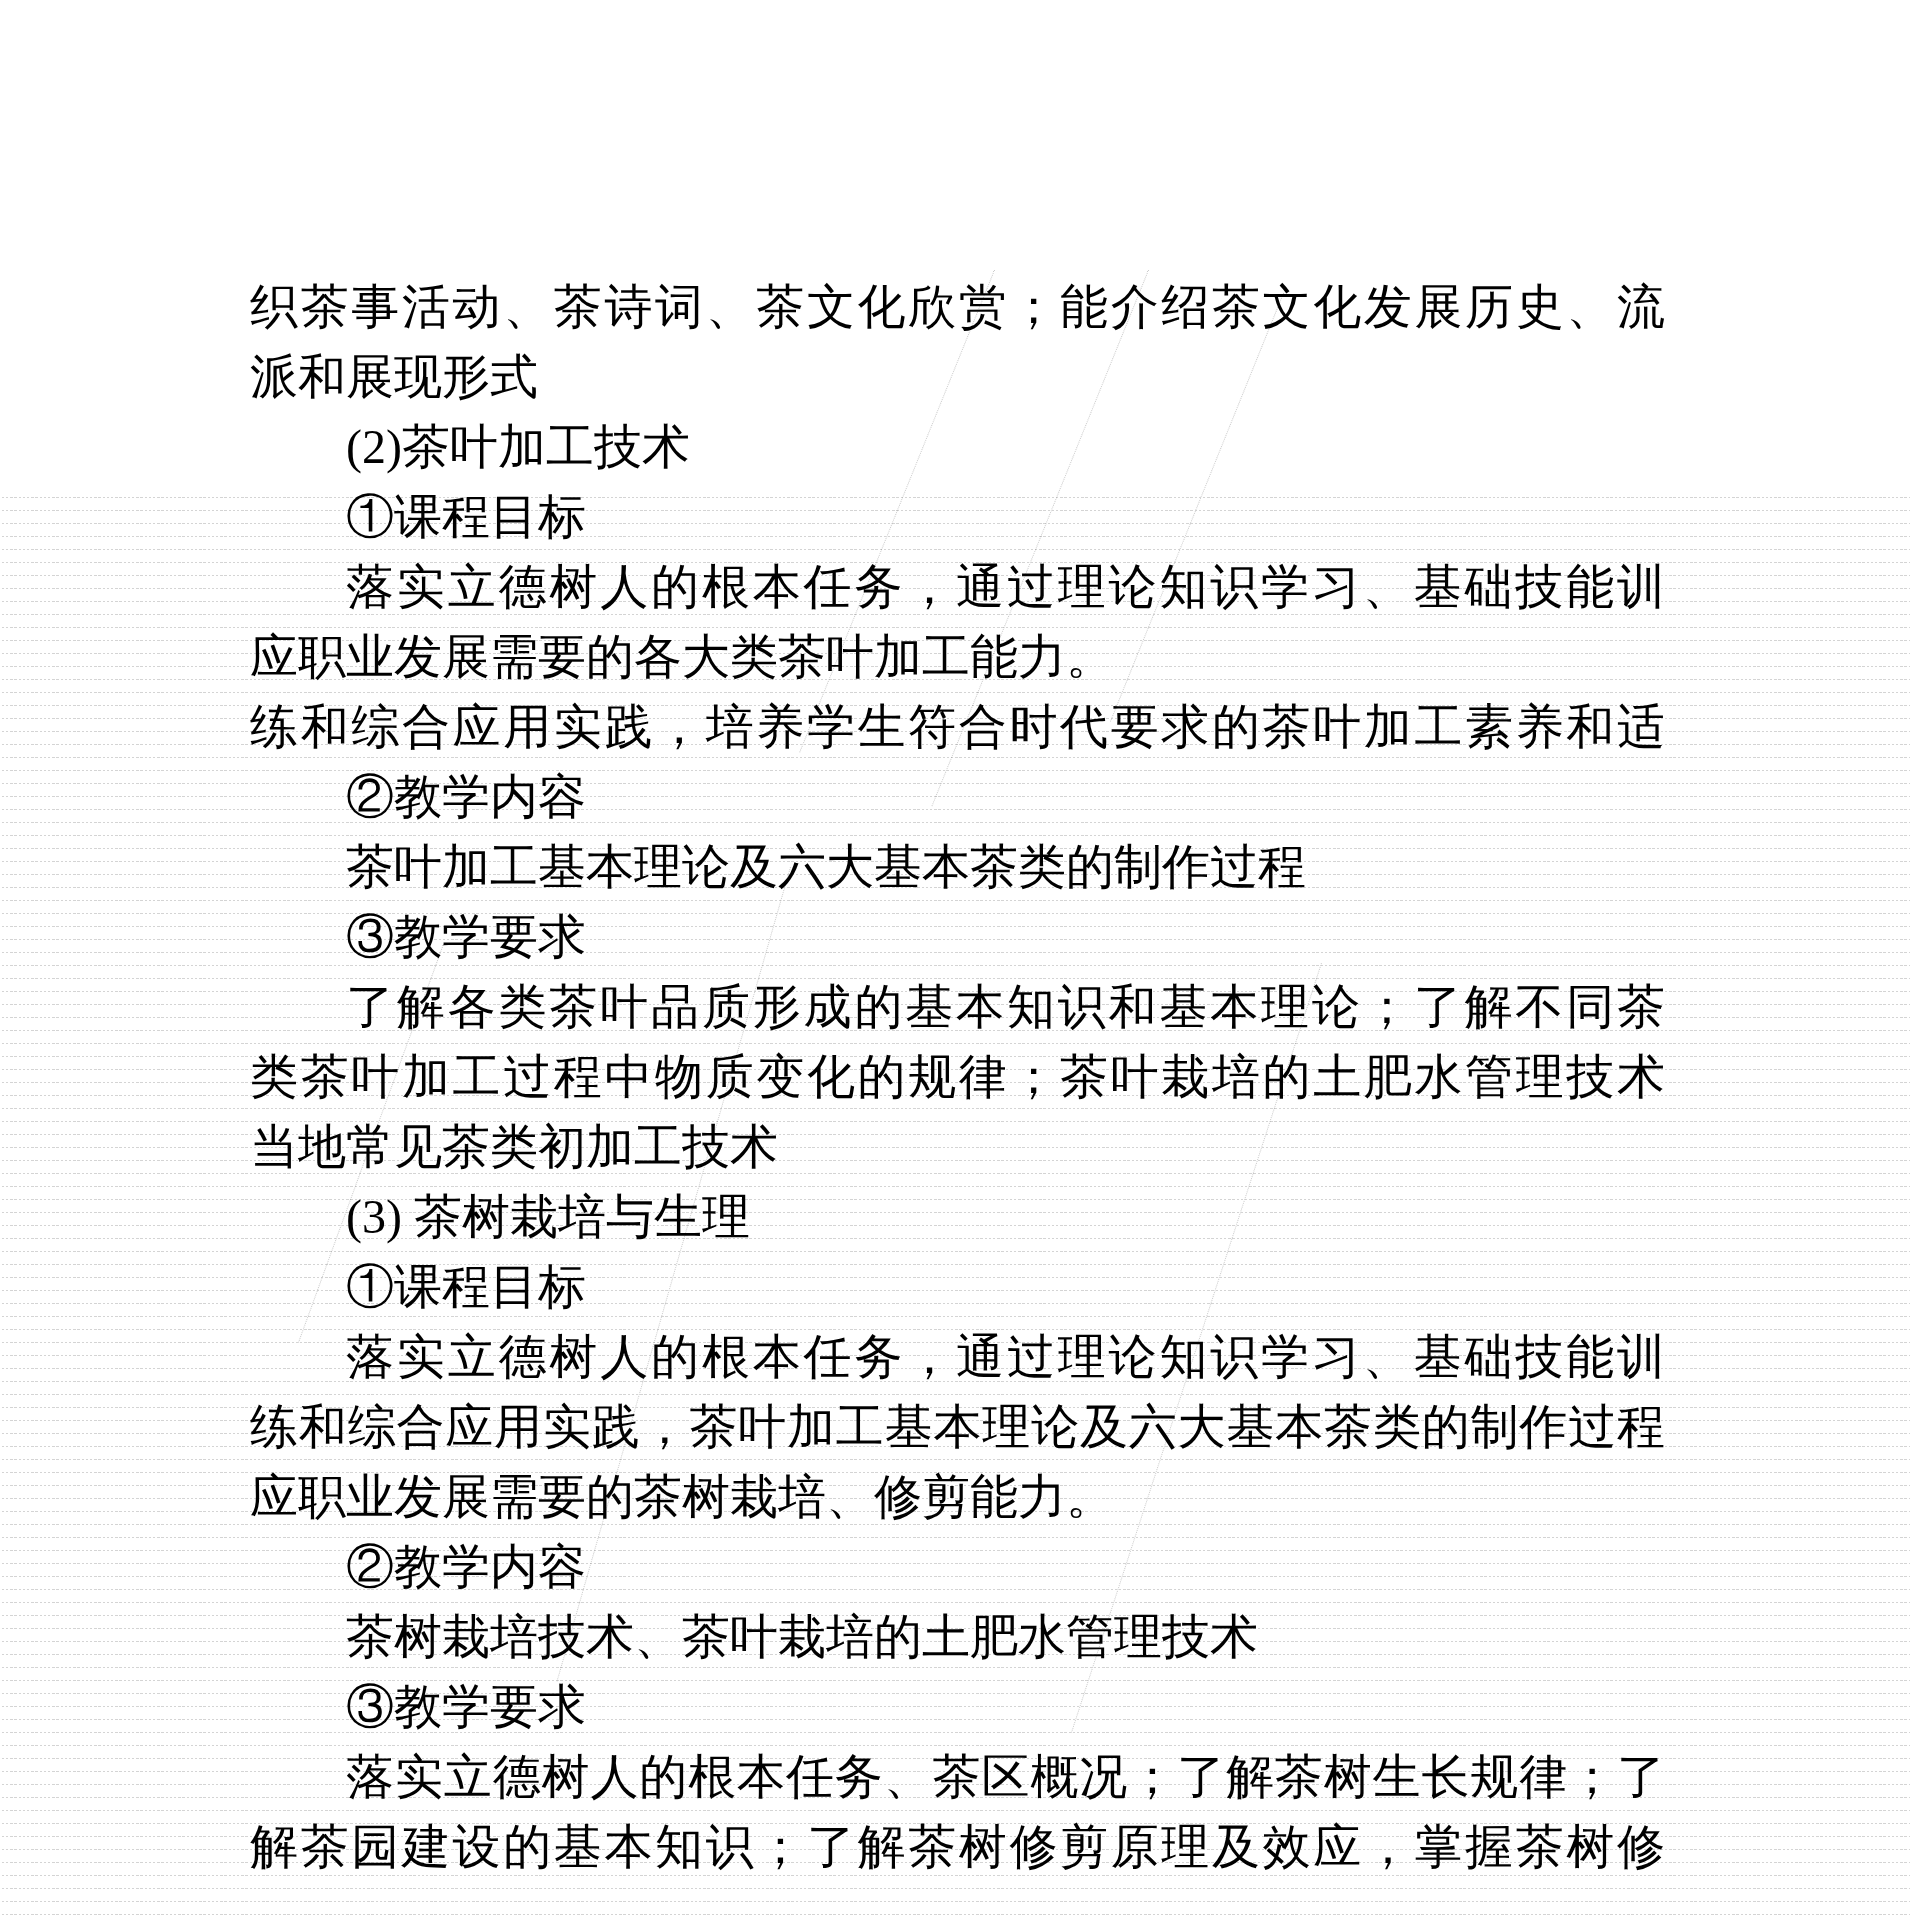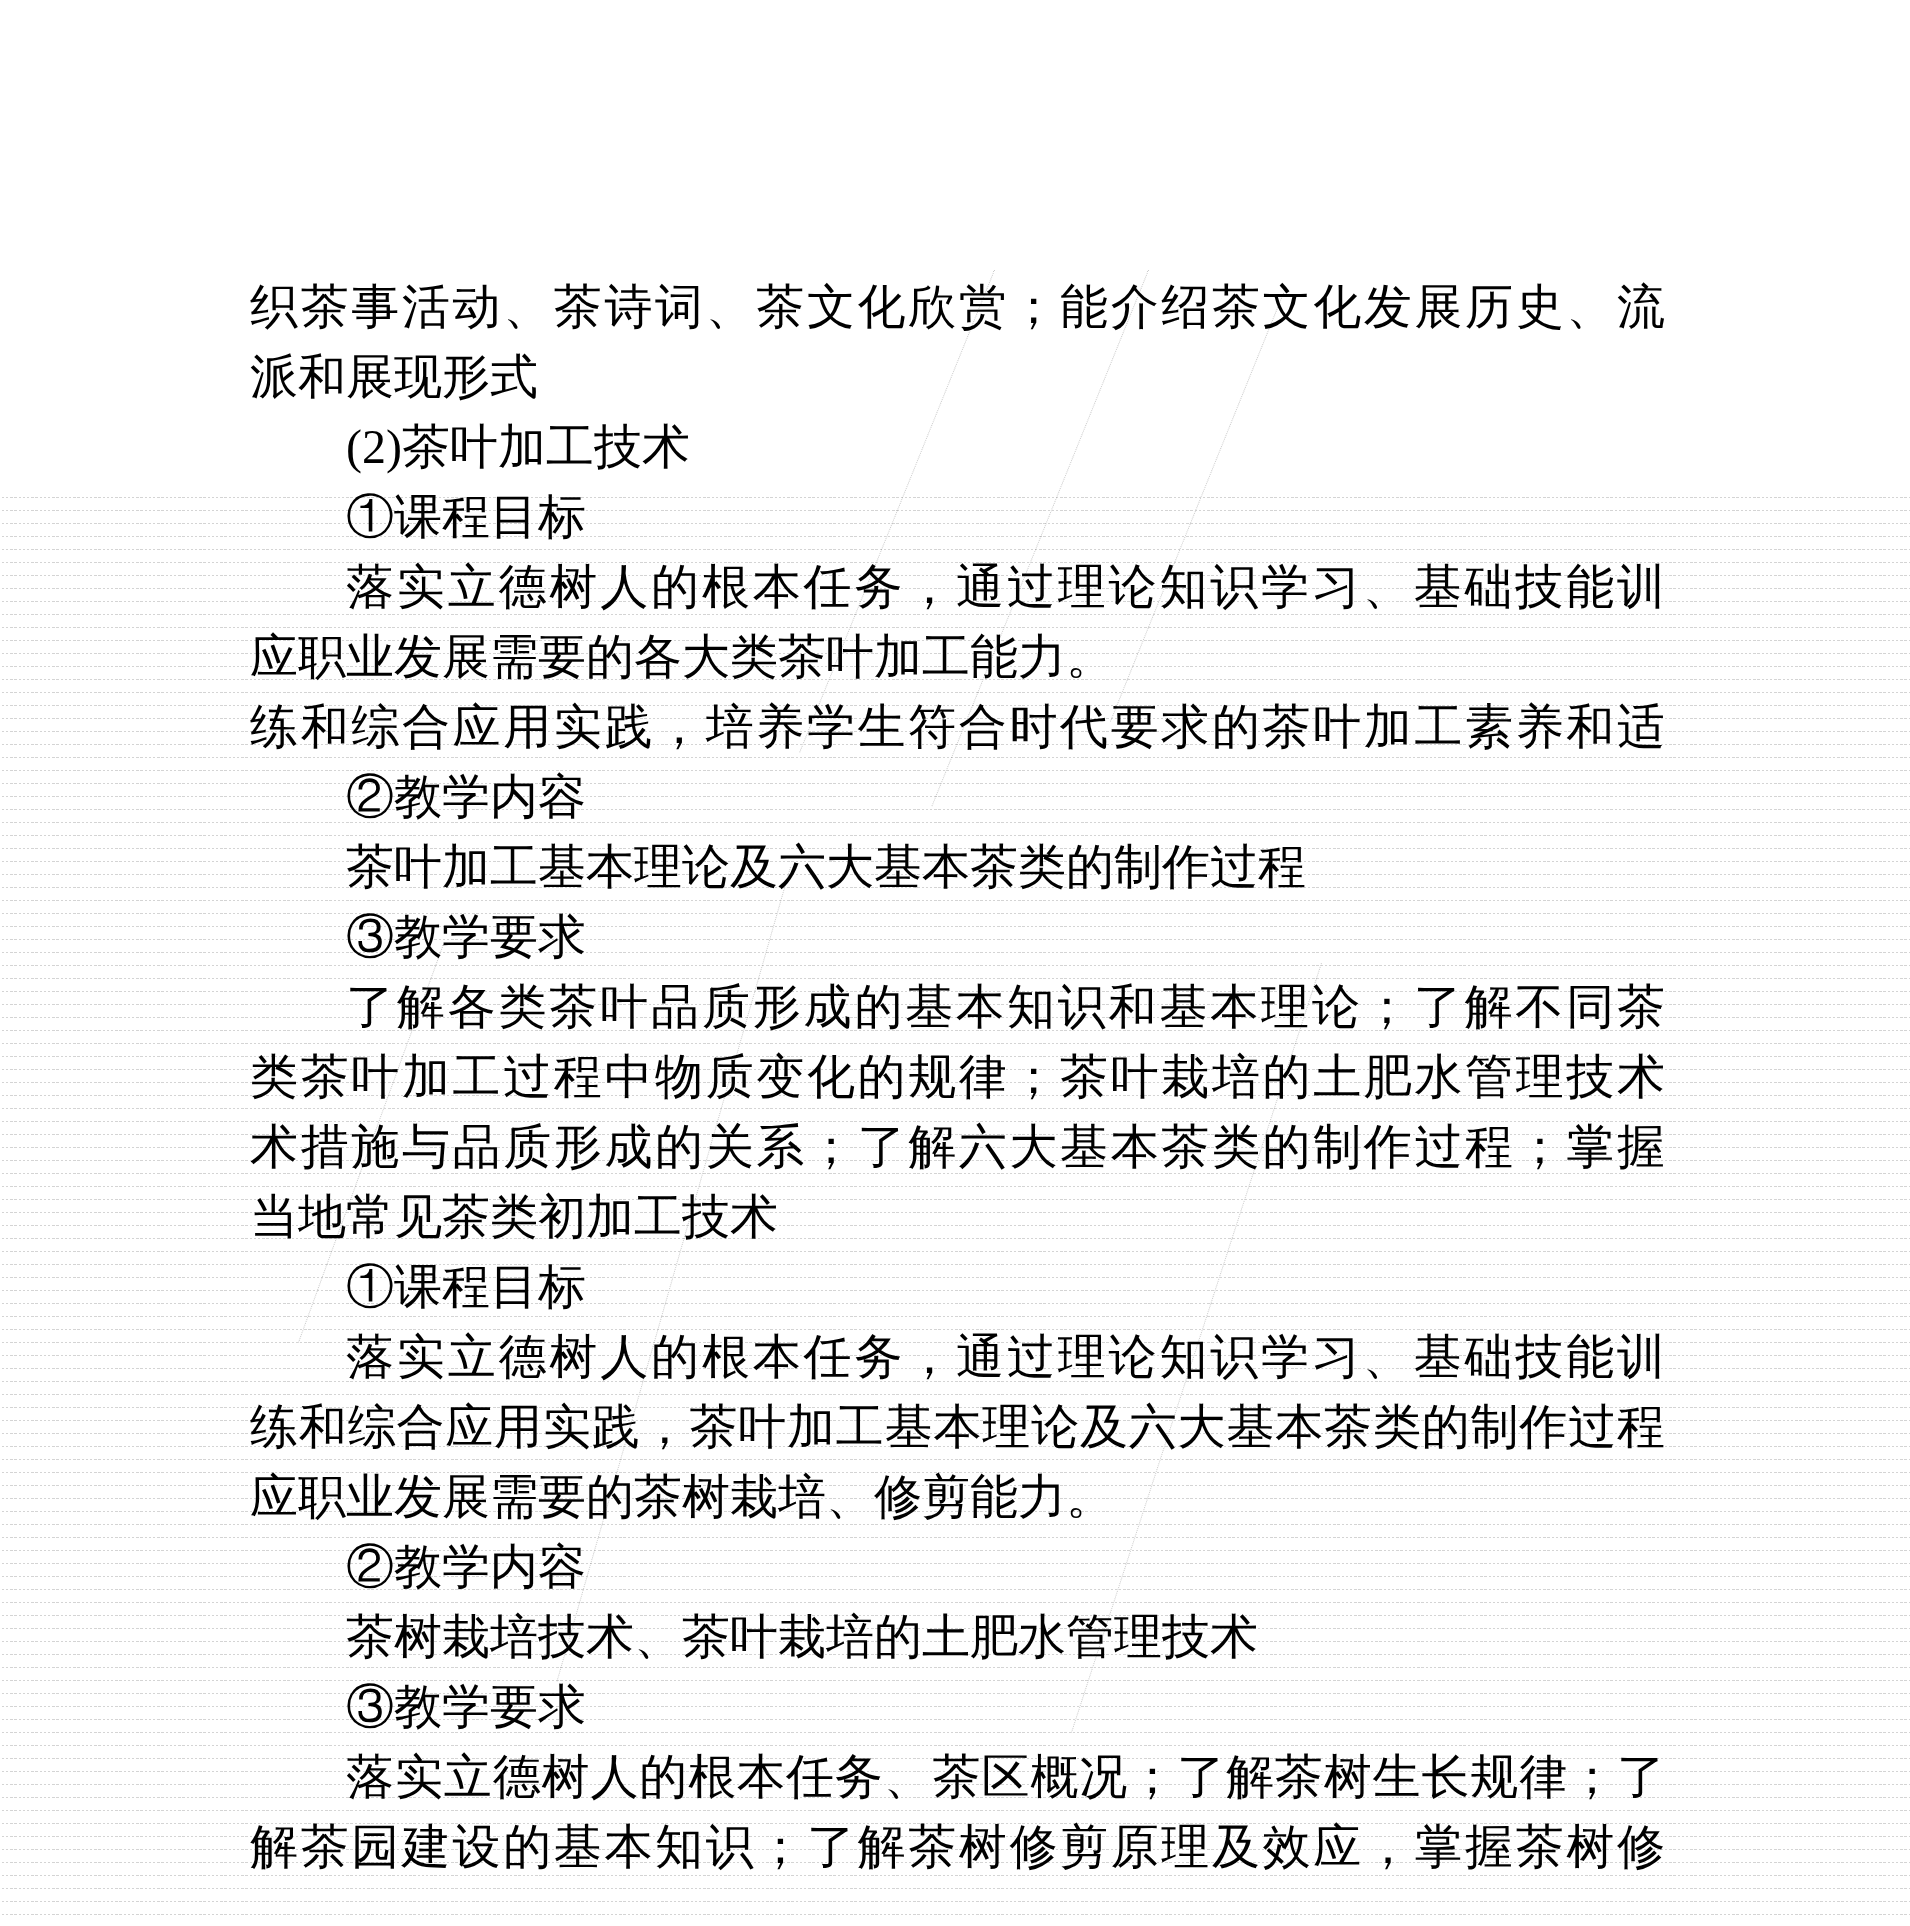--- a/index.html
+++ b/index.html
@@ -75,22 +75,22 @@
       <div class="line indent">(2)茶叶加工技术</div>
       <div class="line indent">①课程目标</div>
       <div class="line indent justify">落实立德树人的根本任务，通过理论知识学习、基础技能训</div>
       <div class="line">应职业发展需要的各大类茶叶加工能力。</div>
       <div class="line justify">练和综合应用实践，培养学生符合时代要求的茶叶加工素养和适</div>
       <div class="line indent">②教学内容</div>
       <div class="line indent">茶叶加工基本理论及六大基本茶类的制作过程</div>
       <div class="line indent">③教学要求</div>
       <div class="line indent justify">了解各类茶叶品质形成的基本知识和基本理论；了解不同茶</div>
       <div class="line justify">类茶叶加工过程中物质变化的规律；茶叶栽培的土肥水管理技术</div>
-      <div class="line justify">术措施与品质形成的关系；了解六大基本茶类的制作过程；掌握</div>
       <div class="line">当地常见茶类初加工技术</div>
+      <div class="line indent">(3) 茶树栽培与生理</div>
       <div class="line indent">①课程目标</div>
       <div class="line indent justify">落实立德树人的根本任务，通过理论知识学习、基础技能训</div>
       <div class="line justify">练和综合应用实践，茶叶加工基本理论及六大基本茶类的制作过程</div>
       <div class="line">应职业发展需要的茶树栽培、修剪能力。</div>
       <div class="line indent">②教学内容</div>
       <div class="line indent">茶树栽培技术、茶叶栽培的土肥水管理技术</div>
       <div class="line indent">③教学要求</div>
       <div class="line indent justify">落实立德树人的根本任务、茶区概况；了解茶树生长规律；了</div>
       <div class="line justify">解茶园建设的基本知识；了解茶树修剪原理及效应，掌握茶树修</div>
     </div>

